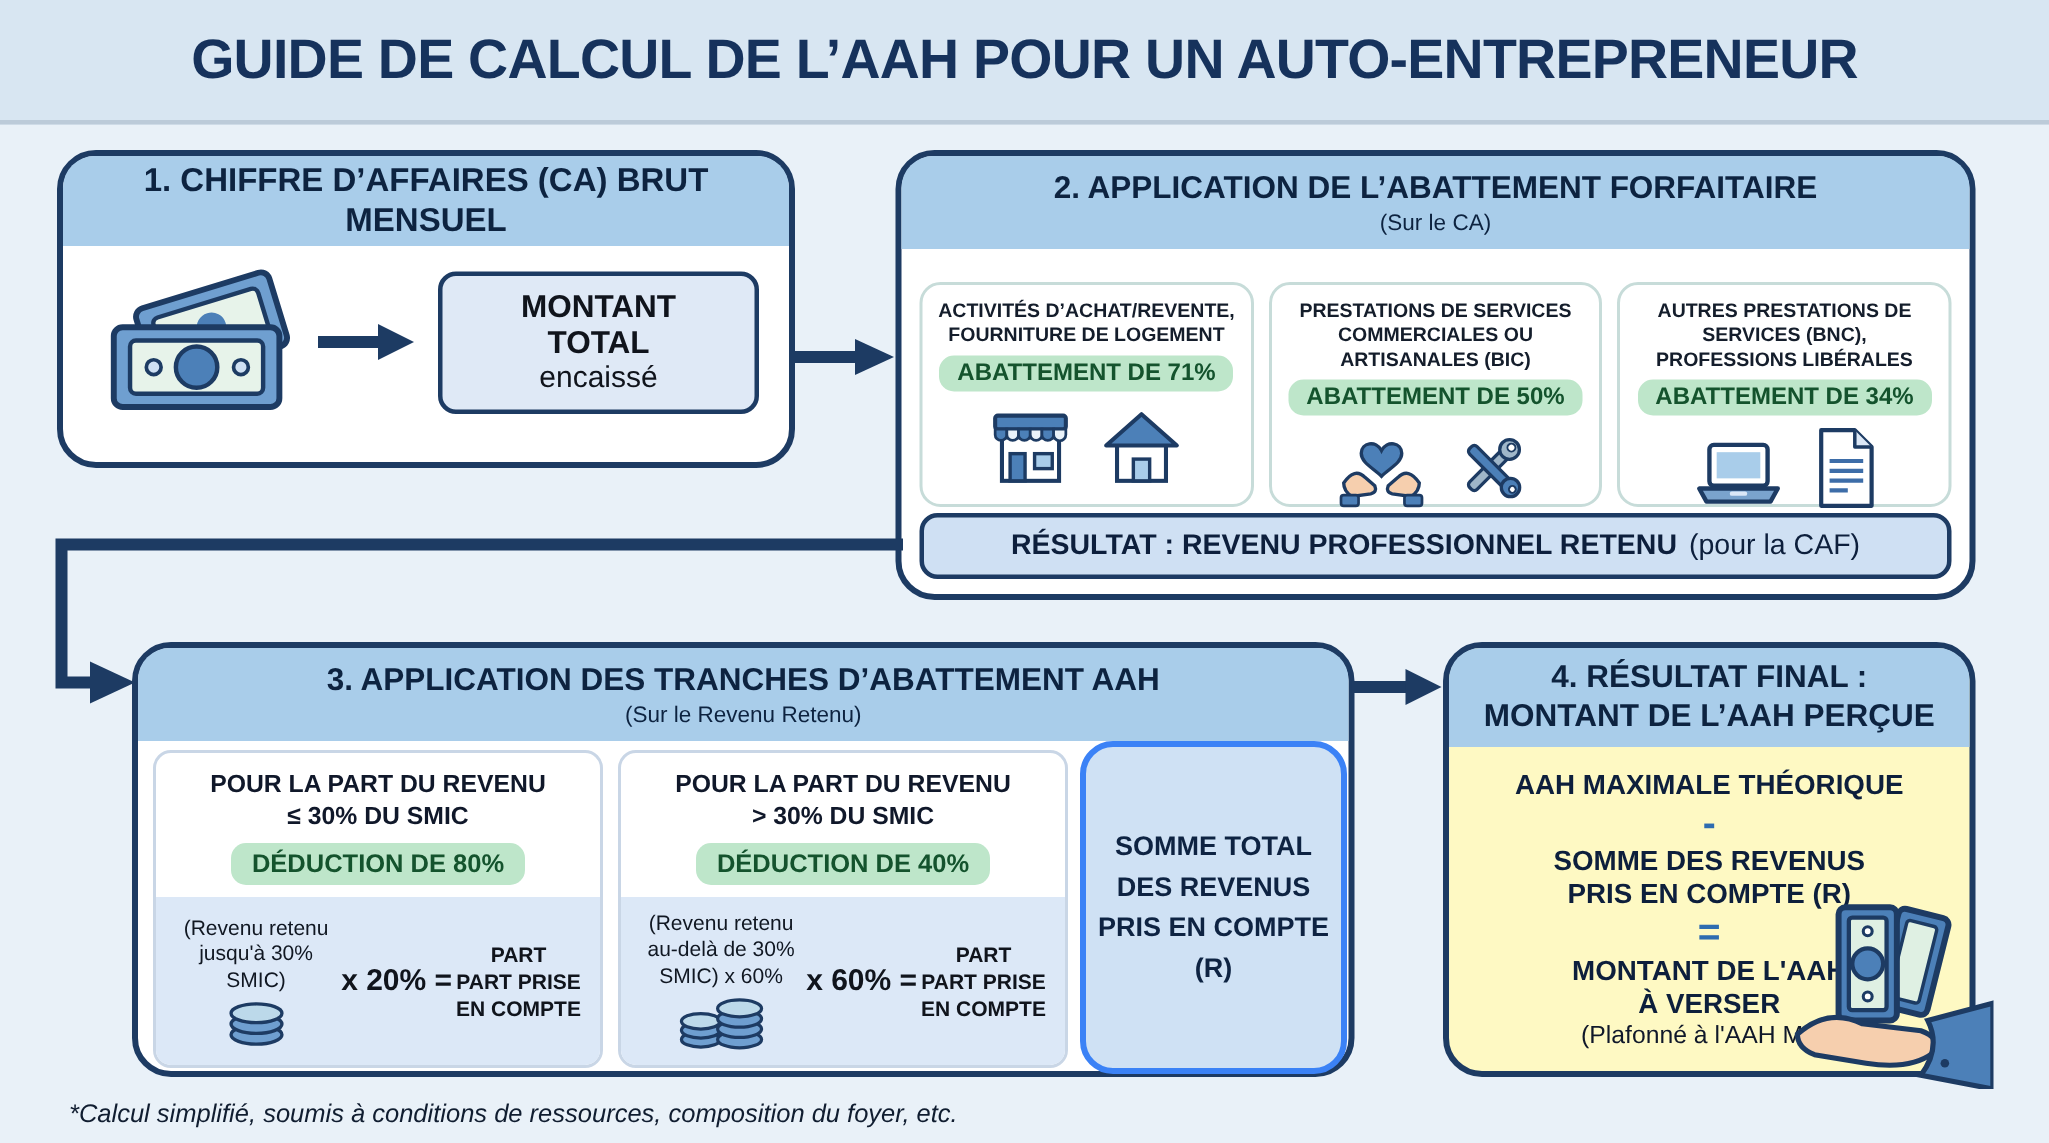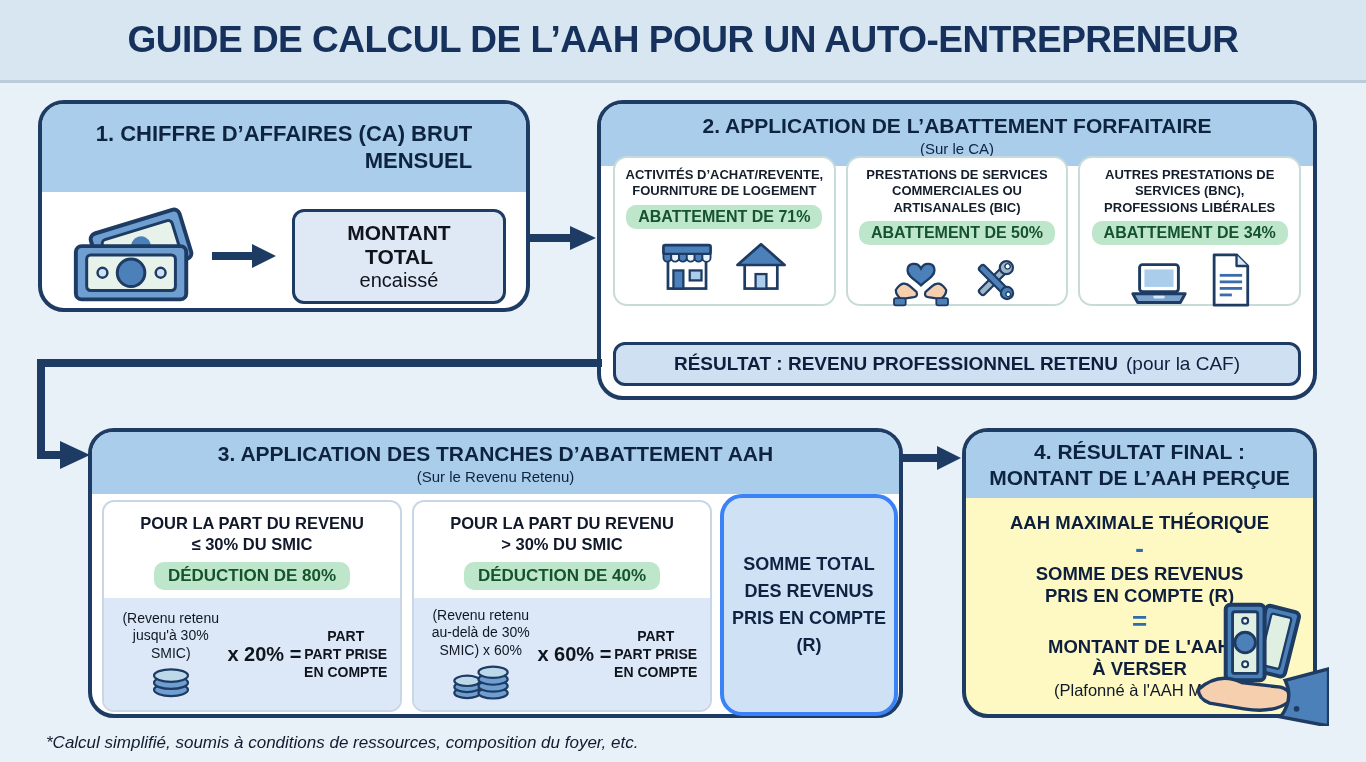--- a/index.html
+++ b/index.html
@@ -29,33 +29,33 @@
     color:#0d2340;
   }
   .step-title{font-weight:700;font-size:21px;line-height:1.22;}
   .step-sub{font-size:15px;font-weight:400;margin-top:1px;}
   .badge{
     display:inline-block;background:#bee6ca;color:#14532d;font-weight:700;
     border-radius:10px;padding:4px 14px;
   }
   
   #box1{left:38px;top:100px;width:492px;height:212px;}
-  #box1 .step-header{height:88px;text-align:right;}
+  #box1 .step-header{height:60px;}
   #box1 .step-title{font-size:22px;}
   #box1 .body{display:flex;align-items:center;padding:14px 20px 0 24px;}
   .montant-box{
     background:#dfe9f6;border:3px solid #1d3b63;border-radius:12px;
     padding:9px 22px;text-align:center;color:#10141c;margin-left:14px;
   }
   .montant-bold{font-weight:700;font-size:21px;display:block;}
   .montant-sub{font-weight:400;font-size:20px;display:block;}
   
   #box2{left:597px;top:100px;width:720px;height:300px;}
   #box2 .step-header{height:62px;}
-  .cat-row{position:absolute;left:12px;right:12px;top:52px;height:150px;display:flex;gap:10px;}
+  .cat-row{position:absolute;left:12px;right:12px;top:84px;height:150px;display:flex;gap:10px;justify-content:flex-end;}
   .cat{
     flex:1;border:2px solid #c7dcd9;border-radius:14px;background:#fff;
     text-align:center;padding:9px 4px 4px 4px;box-sizing:border-box;
   }
   .cat-title{font-size:13px;font-weight:700;line-height:1.25;color:#141d2b;}
   .cat .badge{font-size:16px;margin-top:5px;padding:3px 12px;}
   .cat-icons{display:flex;justify-content:center;align-items:flex-end;gap:16px;margin-top:7px;}
   .result-bar{
     position:absolute;left:12px;right:12px;bottom:10px;height:44px;
     background:#cfe0f3;border:3px solid #1d3b63;border-radius:12px;

